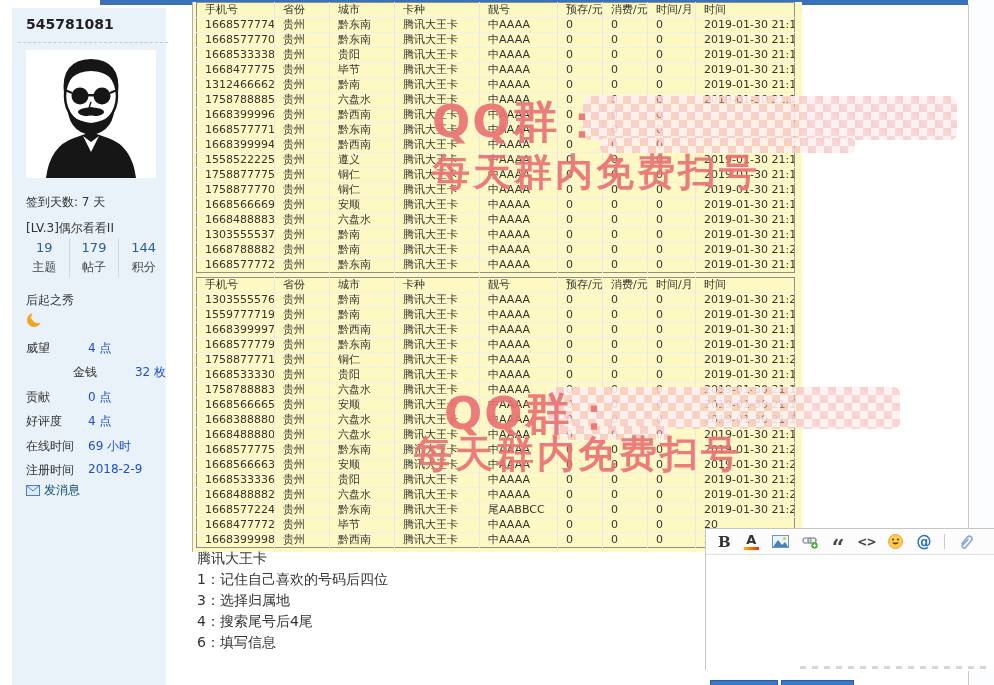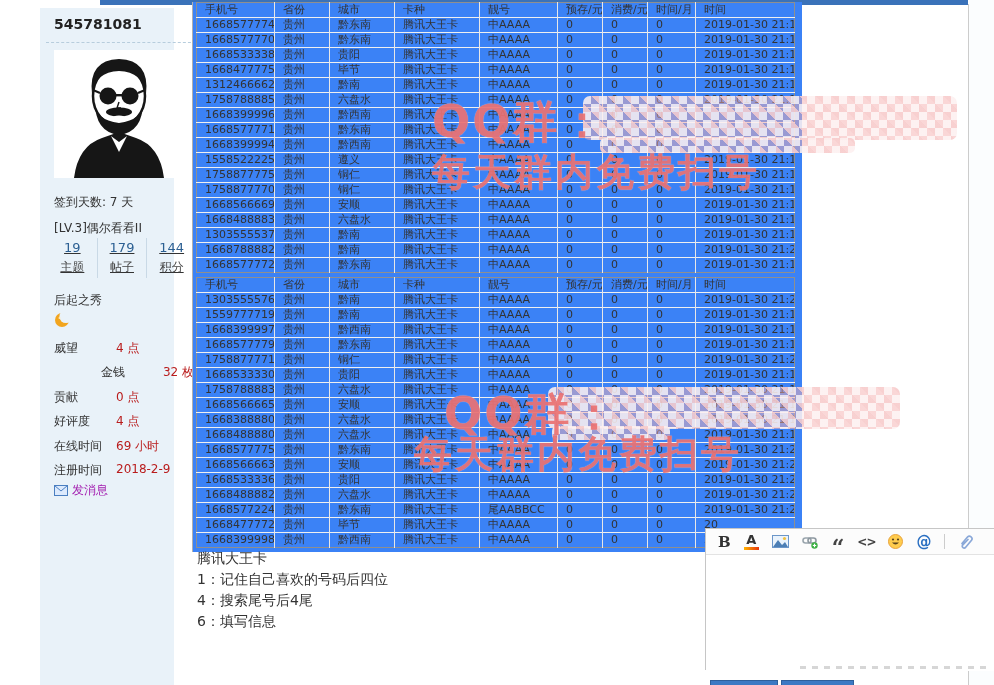--- a/index.html
+++ b/index.html
@@ -6,39 +6,39 @@
   body{
     width:994px;height:685px;position:relative;overflow:hidden;background:#fff;
     font-family:"DejaVu Sans","Liberation Sans",sans-serif;color:#333;
   }
   
   .topbar{position:absolute;left:100px;top:0;width:868px;height:5px;background:#3a72b9;}
   .right-strip{position:absolute;left:969px;top:0;width:25px;height:685px;background:#fbfdfe;}
   .right-border{position:absolute;left:968px;top:4px;width:1px;height:681px;background:#cccccc;}
 
   
-  .sidebar{position:absolute;left:12px;top:8px;width:134px;height:677px;background:#e9f2f9;font-size:12px;margin-left:28px;}
+  .sidebar{position:absolute;left:12px;top:8px;width:154px;height:677px;background:#e9f2f9;font-size:12px;}
   .uid{position:absolute;left:14px;top:8px;font-size:14px;font-weight:bold;color:#222;}
   .dashed{position:absolute;left:6px;top:34px;width:150px;border-top:1px dashed #b7cddd;}
   .avatar-box{position:absolute;left:14px;top:42px;width:130px;height:128px;background:#fff;}
   .sb-line{position:absolute;left:14px;color:#333;}
   .stats{position:absolute;left:8px;top:230px;width:148px;display:flex;text-align:center;}
-  .stat{flex:1;border-left:1px solid #c9d9e6;padding:2px 0;text-decoration:underline;}
+  .stat{flex:1;border-left:1px solid #c9d9e6;padding:2px 0;}
   .stat:first-child{border-left:none;}
   .stat .num{color:#2b5f92;font-size:13px;margin-bottom:4px;}
   .stat .lbl{color:#444;font-size:12px;}
   .moon{position:absolute;left:14px;top:302px;}
   .prop{position:absolute;left:14px;width:140px;display:flex;}
   .prop .pl{width:62px;color:#333;}
-  .prop .pv{color:#b91c1c;}
-  .sendmsg{position:absolute;left:14px;top:474px;display:flex;align-items:center;gap:4px;color:#a21caf;cursor:pointer;justify-content:flex-end;}
+  .prop .pv{color:#1d4ed8;}
+  .sendmsg{position:absolute;left:14px;top:474px;display:flex;align-items:center;gap:4px;color:#0c4a6e;cursor:pointer;justify-content:flex-end;}
   .sendmsg span{text-decoration:none;}
 
   
-  .tables-wrap{position:absolute;left:192px;top:2px;width:606px;border-left:1px solid #b0b0b0;padding-left:3px;background:#3b82f6;}
+  .tables-wrap{position:absolute;left:192px;top:2px;width:606px;border-left:1px solid #b0b0b0;padding-left:3px;background:#fef9c3;}
   table.num-table{border-collapse:collapse;table-layout:fixed;width:598px;border:1px solid #8f8f8f;margin-bottom:4px;}
   table.num-table th,table.num-table td{
     height:14px;line-height:14px;padding:0 0 0 8px;font-size:11px;font-weight:normal;
     text-align:left;white-space:nowrap;overflow:hidden;color:#333;
   }
   table.num-table td,table.num-table th{border-left:1px solid #e7e7e7;}
   table.num-table td:first-child,table.num-table th:first-child{border-left:none;}
   table.num-table td{border-top:1px solid #efefef;}
 
   
@@ -610,20 +610,21 @@
 
 <div class="mosaic" style="left:548px;top:387px;width:352px;height:42px;"></div>
 <div class="mosaic" style="left:552px;top:426px;width:118px;height:14px;border-radius:5px;"></div>
 <div class="wm-text wm-big" style="left:444px;top:384px;">QQ群：</div>
 <div class="wm-text wm-mid" style="left:414px;top:429px;">每天群内免费扫号</div>
 
 <div class="post-text">
   <div class="post-line">腾讯大王卡</div>
   <div id="steps">
       <div class="post-line">1：记住自己喜欢的号码后四位</div>
+      <div class="post-line">3：选择归属地</div>
       <div class="post-line">4：搜索尾号后4尾</div>
       <div class="post-line">6：填写信息</div>
     </div>
 </div>
 
 <div class="editor">
   <div class="toolbar">
     <span class="tb-icon tb-bold">B</span>
     <span class="tb-icon">
       <span class="tb-colorA">A</span>

